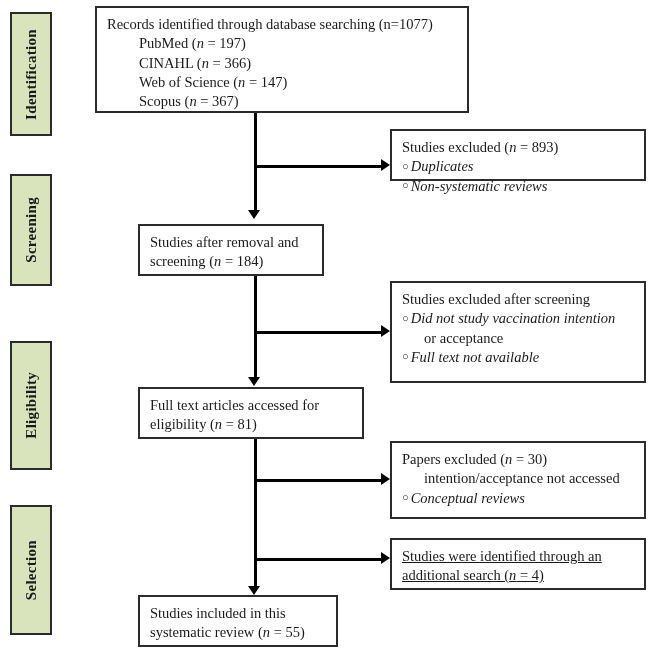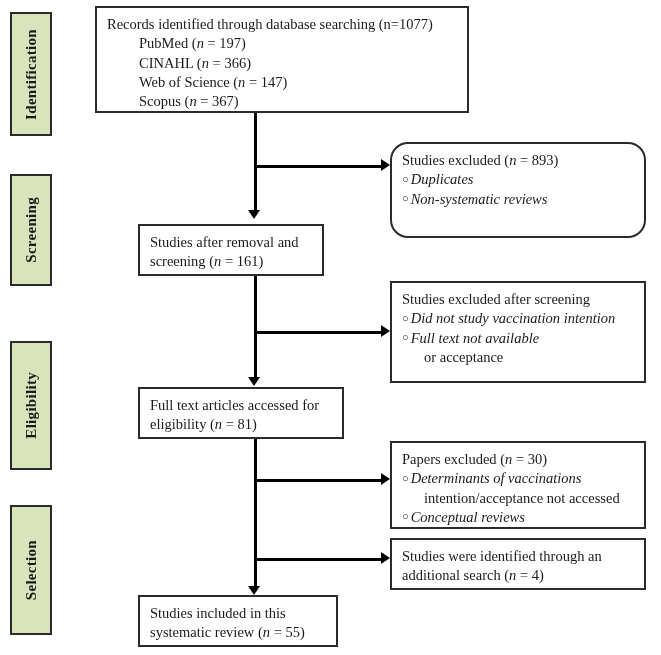--- a/index.html
+++ b/index.html
@@ -141,74 +141,71 @@
     </div>
     <div class="line indent">
       <span>Scopus</span>
       <span> (</span><span class="it">n</span><span> = </span><span>367</span><span>)</span>
     </div>
   </div>
 
   <div class="box" style="left:138px; top:224px; width:186px; height:52px;">
     <div class="line">Studies after removal and</div>
     <div class="line">
-      <span>screening (</span><span class="it">n</span><span> = 161)</span>
-    </div>
-  </div>
-
-  <div class="box" style="left:138px; top:387px; width:206px; height:52px;">
+      <span>screening (</span><span class="it">n</span><span> = 184)</span>
+    </div>
+  </div>
+
+  <div class="box" style="left:138px; top:387px; width:226px; height:52px;">
     <div class="line">Full text articles accessed for</div>
     <div class="line">
       <span>eligibility (</span><span class="it">n</span><span> = 81)</span>
     </div>
   </div>
 
   <div class="box" style="left:138px; top:595px; width:200px; height:52px;">
     <div class="line">Studies included in this</div>
     <div class="line">
       <span>systematic review (</span><span class="it">n</span><span> = 55)</span>
     </div>
   </div>
 
-  <div class="box" style="left:390px; top:142px; width:256px; height:96px;border-radius:18px;">
+  <div class="box" style="left:390px; top:129px; width:256px; height:52px;">
     <div class="line">
       <span>Studies excluded (</span><span class="it">n</span><span> = 893)</span>
     </div>
     <div class="line bullet">
       <span class="marker">○</span><span>Duplicates</span>
     </div>
     <div class="line bullet">
       <span class="marker">○</span><span>Non-systematic reviews</span>
     </div>
   </div>
 
   <div class="box" style="left:390px; top:281px; width:256px; height:102px;">
     <div class="line">Studies excluded after screening</div>
     <div class="line bullet">
       <span class="marker">○</span><span>Did not study vaccination intention</span>
     </div>
+    <div class="line hang">or acceptance</div>
     <div class="line bullet">
       <span class="marker">○</span><span>Full text not available</span>
     </div>
-    <div class="line hang">or acceptance</div>
-  </div>
-
-  <div class="box" style="left:390px; top:441px; width:256px; height:88px;">
+  </div>
+
+  <div class="box" style="left:390px; top:441px; width:256px; height:78px;">
     <div class="line">
       <span>Papers excluded (</span><span class="it">n</span><span> = 30)</span>
     </div>
-    <div class="line bullet">
-      <span class="marker">○</span><span>Determinants of vaccinations</span>
-    </div>
     <div class="line hang">intention/acceptance not accessed</div>
     <div class="line bullet">
       <span class="marker">○</span><span>Conceptual reviews</span>
     </div>
   </div>
 
-  <div class="box" style="left:390px; top:538px; width:256px; height:52px;">
+  <div class="box" style="left:390px; top:538px; width:256px; height:52px;text-decoration:underline;">
     <div class="line">Studies were identified through an</div>
     <div class="line">
       <span>additional search (</span><span class="it">n</span><span> = 4)</span>
     </div>
   </div>
 
 </div>
 
 </body></html>

